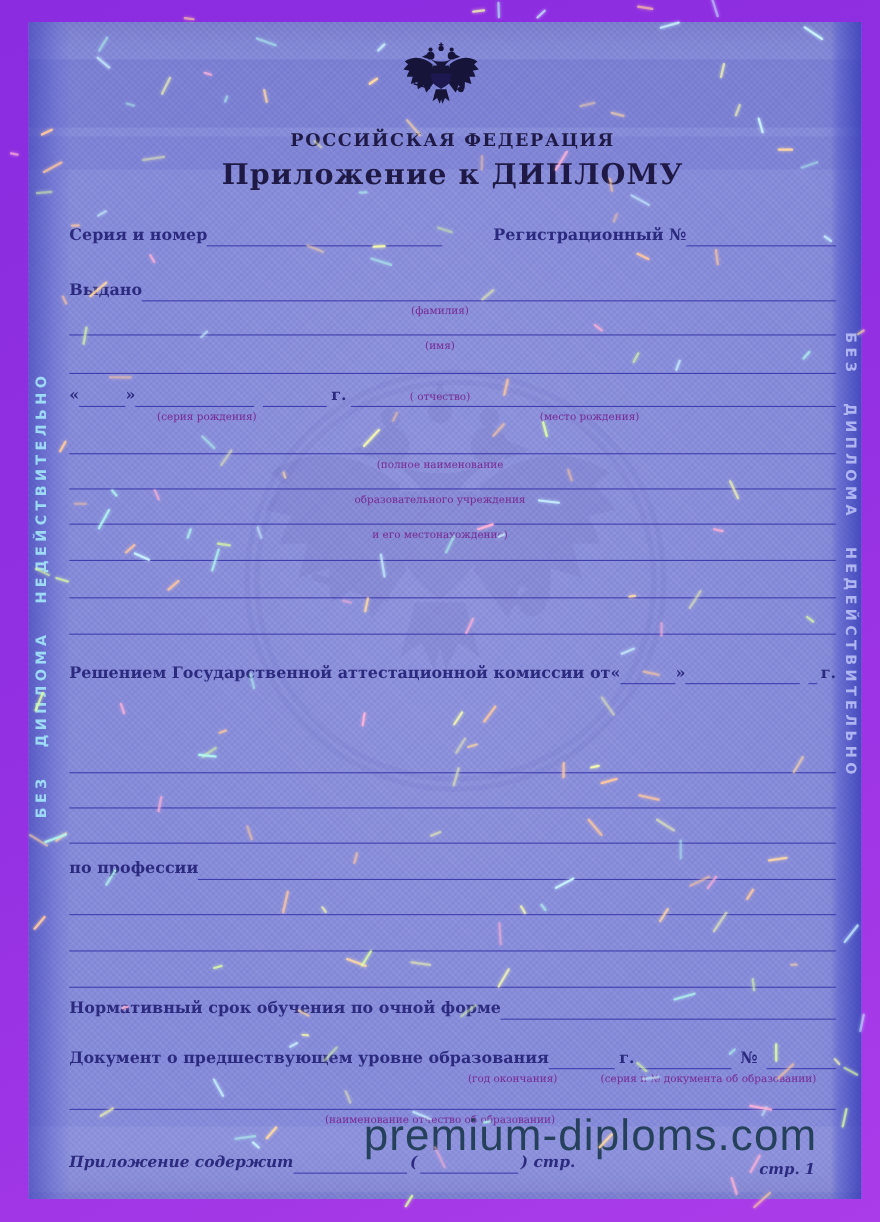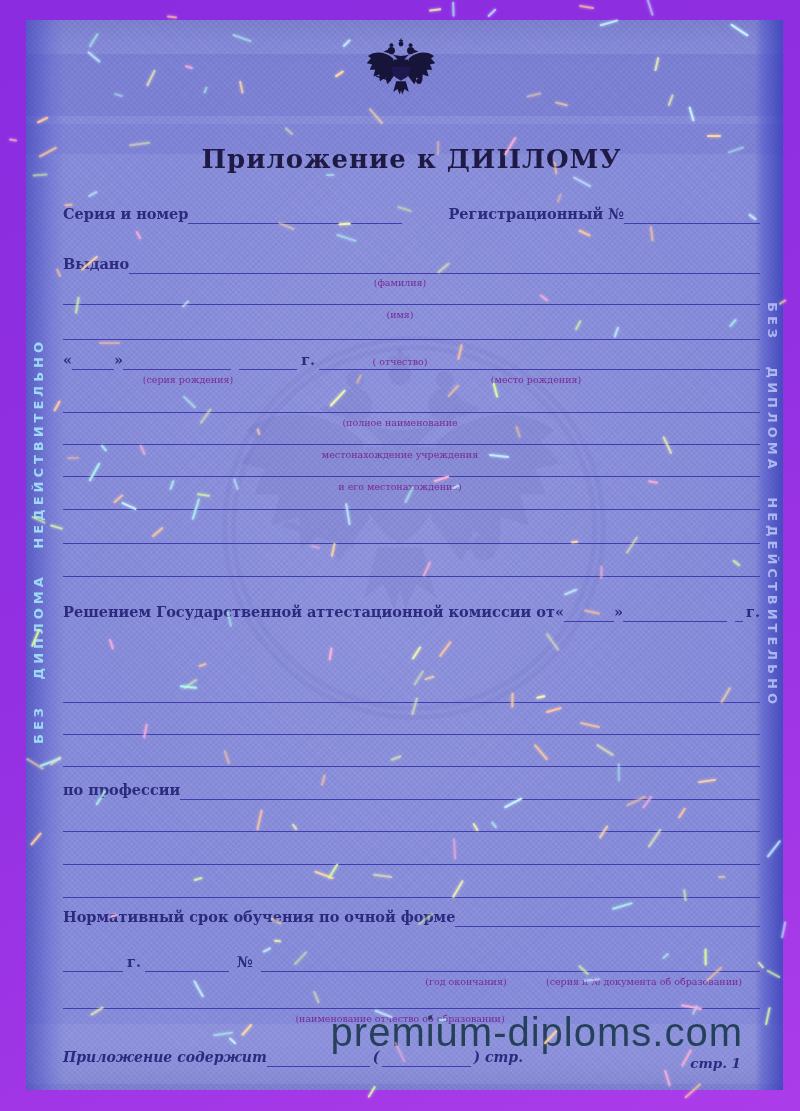--- a/index.html
+++ b/index.html
@@ -108,20 +108,21 @@
         <path d="M48 36 C43 48,46 62,60 71 C74 62,77 48,72 36 Z"></path>
         <path d="M47 34 C34 23,17 21,5 30 L10 34 C7 37,5 39,3 42 L12 44 C10 47,9 50,8 53 L17 53 C16 57,15 60,14 64 L24 61 C24 65,24 69,25 72 L34 66 C35 70,36 74,38 77 L49 62 Z"></path>
         <path d="M73 34 C86 23,103 21,115 30 L110 34 C113 37,115 39,117 42 L108 44 C110 47,111 50,112 53 L103 53 C104 57,105 60,106 64 L96 61 C96 65,96 69,95 72 L86 66 C85 70,84 74,82 77 L71 62 Z"></path>
         <path d="M52 72 L47 90 L54 85 L58 94 L60 87 L62 94 L66 85 L73 90 L68 72 Z"></path>
         <rect x="18" y="66" width="26" height="2.4" transform="rotate(16 31 67)"></rect>
         <circle cx="90" cy="72" r="4.5"></circle>
           <rect x="80" y="70.5" width="9" height="2.4"></rect>
         <path d="M44 48 h32 l-3 14 c-6 6,-10 7,-13 9 c-3 -2,-7 -3,-13 -9 Z" fill="#1d1950"></path>
       </g>
     </svg>
+    <div class="hdr country">РОССИЙСКАЯ ФЕДЕРАЦИЯ</div>
     <div class="hdr title">Приложение к ДИПЛОМУ</div>
 
     <div class="row" style="top:184px">
       <span class="lbl">Серия и номер</span>
       <span class="fline" style="width:214px"></span>
       <span style="width:46px"></span>
       <span class="lbl">Регистрационный №</span>
       <span class="fline grow"></span>
     </div>
 
@@ -146,21 +147,21 @@
       <span class="fline" style="width:58px"></span>
       <span class="q" style="padding:0 4px">г.</span>
       <span class="fline grow"></span>
     </div>
     <div class="hint" style="left:162px;top:354px">(серия рождения)</div>
     <div class="hint" style="left:510px;top:354px">(место рождения)</div>
 
     <div class="blank" style="top:392px"></div>
     <div class="hint" style="left:374px;top:397px">(полное наименование</div>
     <div class="blank" style="top:424px"></div>
-    <div class="hint" style="left:374px;top:429px">местонахождение учреждения</div>
+    <div class="hint" style="left:374px;top:429px">образовательного учреждения</div>
     <div class="blank" style="top:456px"></div>
     <div class="hint" style="left:374px;top:461px">и его местонахождение)</div>
     <div class="blank" style="top:489px"></div>
     <div class="blank" style="top:523px"></div>
     <div class="blank" style="top:556px"></div>
 
     <div class="row" style="top:582px">
       <span class="lbl">Решением Государственной аттестационной комиссии от</span>
       <span class="q">«</span>
       <span class="fline" style="width:50px"></span>
@@ -182,20 +183,21 @@
     <div class="blank" style="top:811px"></div>
     <div class="blank" style="top:844px"></div>
     <div class="blank" style="top:877px"></div>
 
     <div class="row" style="top:887px">
       <span class="lbl">Нормативный срок обучения по очной форме</span>
       <span class="fline grow"></span>
     </div>
 
     <div class="row" style="top:932px">
+      <span class="lbl">Документ о предшествующем уровне образования</span>
       <span class="fline" style="width:60px"></span>
       <span class="q" style="padding:0 4px">г.</span>
       <span class="fline" style="width:84px"></span>
       <span class="q" style="padding:0 8px">№</span>
       <span class="fline grow"></span>
     </div>
     <div class="hint" style="left:440px;top:956px">(год окончания)</div>
     <div class="hint" style="left:618px;top:956px">(серия и № документа об образовании)</div>
 
     <div class="blank" style="top:988px"></div>

